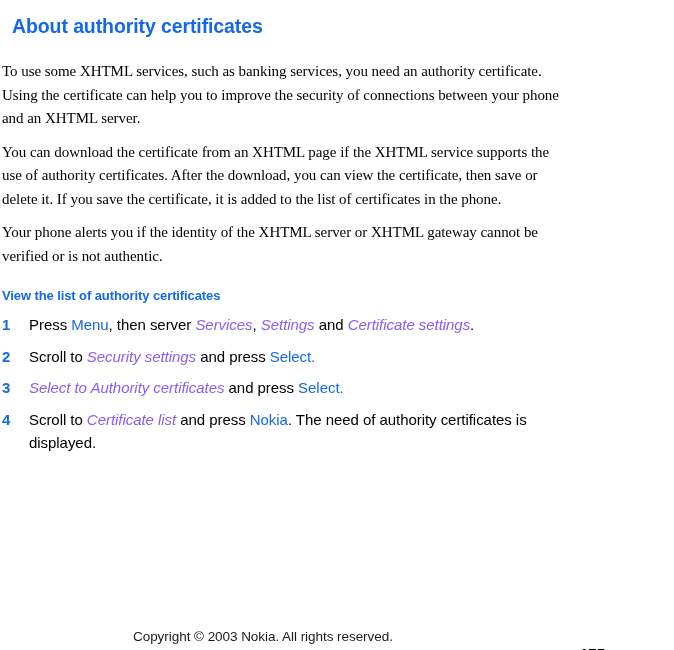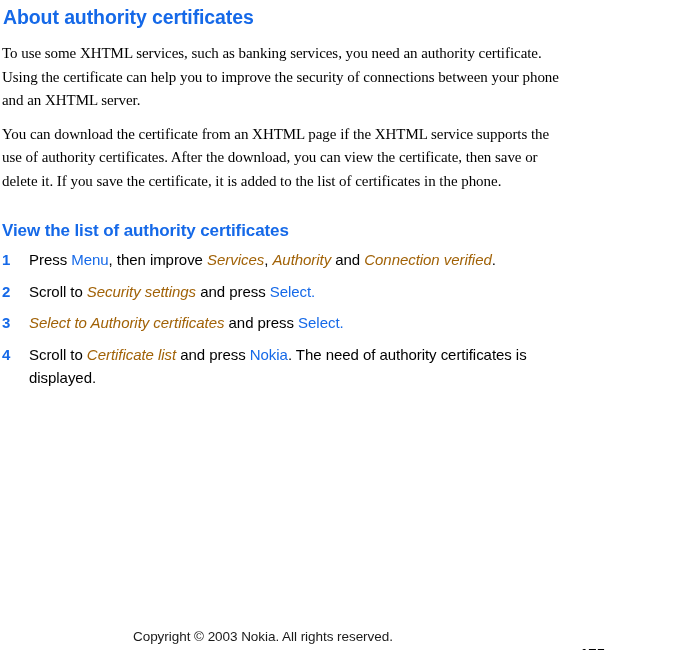--- a/index.html
+++ b/index.html
@@ -33,27 +33,27 @@
     width: 600px;
   }
 
   
   .h1 {
     font-size: 19.5px;
     font-weight: bold;
     color: #1569e8;
     letter-spacing: -0.1px;
     line-height: 24px;
-    margin: 1px;
+    margin: 10px;
     padding: 4px 0 0 0;
     white-space: nowrap;
   }
 
   .h2 {
-    font-size: 17px;
+    font-size: 13px;
     font-weight: bold;
     color: #1569e8;
     letter-spacing: -0.1px;
     line-height: 20px;
     margin: 0;
     padding: 0;
     white-space: nowrap;
   }
 
   
@@ -96,21 +96,21 @@
     top: 0;
     font-weight: bold;
     color: #1569e8;
     font-size: 15px;
     line-height: 23.5px;
   }
 
   
   .r-plain  { color: #000000; font-style: normal; font-weight: normal; }
   .b-bold   { color: #1569e8; font-weight: normal; }
-  .b-italic { color: #a16207; font-style: italic; }
+  .b-italic { color: #8b5cf6; font-style: italic; }
 
   
   .footer {
     position: absolute;
     left: 0;
     top: 628px;
     width: 609px;
     height: 22px;
   }
   .footer-copy {
@@ -147,32 +147,33 @@
     <div class="gap-after-h1"></div>
 
     <p class="para">To use some XHTML services, such as banking services, you need an authority certificate. Using the certificate can help you to improve the security of connections between your phone and an XHTML server.</p>
 
     <div class="gap-para"></div>
 
     <p class="para">You can download the certificate from an XHTML page if the XHTML service supports the use of authority certificates. After the download, you can view the certificate, then save or delete it. If you save the certificate, it is added to the list of certificates in the phone.</p>
 
     <div class="gap-para"></div>
 
+    <p class="para">Your phone alerts you if the identity of the XHTML server or XHTML gateway cannot be verified or is not authentic.</p>
 
     <div class="gap-before-h2"></div>
 
     <h2 class="h2">View the list of authority certificates</h2>
 
     <div class="gap-after-h2"></div>
 
     <ol class="steps">
 
       <li class="step">
         <span class="step-num">1</span>
-        <span class="r-plain">Press </span><span class="b-bold">Menu</span><span class="r-plain">, then improve </span><span class="b-italic">Services</span><span class="r-plain">, </span><span class="b-italic">Authority</span><span class="r-plain"> and </span><span class="b-italic">Connection verified</span><span class="r-plain">.</span>
+        <span class="r-plain">Press </span><span class="b-bold">Menu</span><span class="r-plain">, then server </span><span class="b-italic">Services</span><span class="r-plain">, </span><span class="b-italic">Settings</span><span class="r-plain"> and </span><span class="b-italic">Certificate settings</span><span class="r-plain">.</span>
       </li>
 
       <li class="step">
         <span class="step-num">2</span>
         <span class="r-plain">Scroll to </span><span class="b-italic">Security settings</span><span class="r-plain"> and press </span><span class="b-bold">Select.</span>
       </li>
 
       <li class="step">
         <span class="step-num">3</span>
         <span class="b-italic">Select to Authority certificates</span><span class="r-plain"> and press </span><span class="b-bold">Select.</span>

